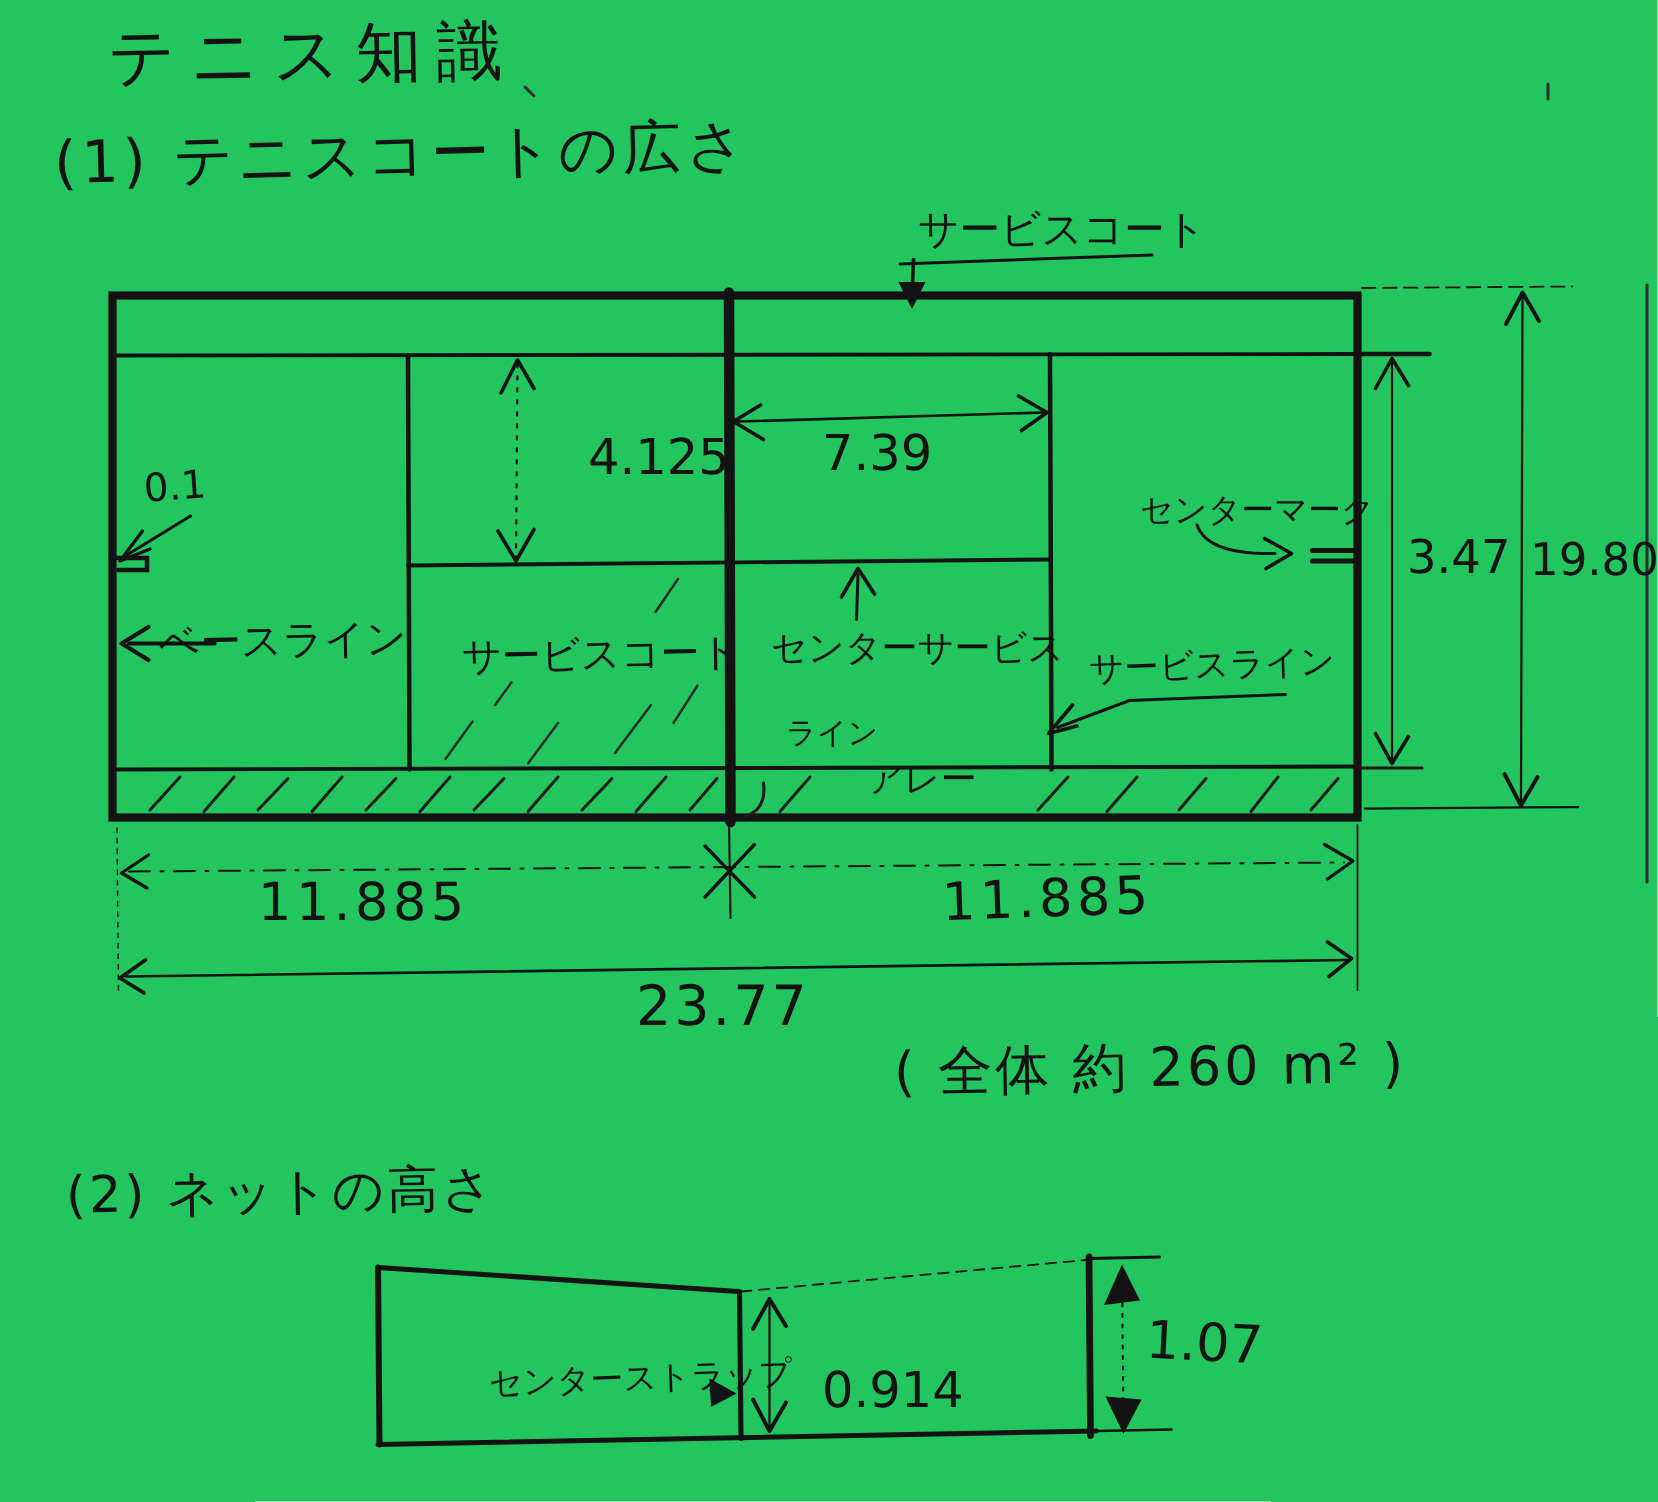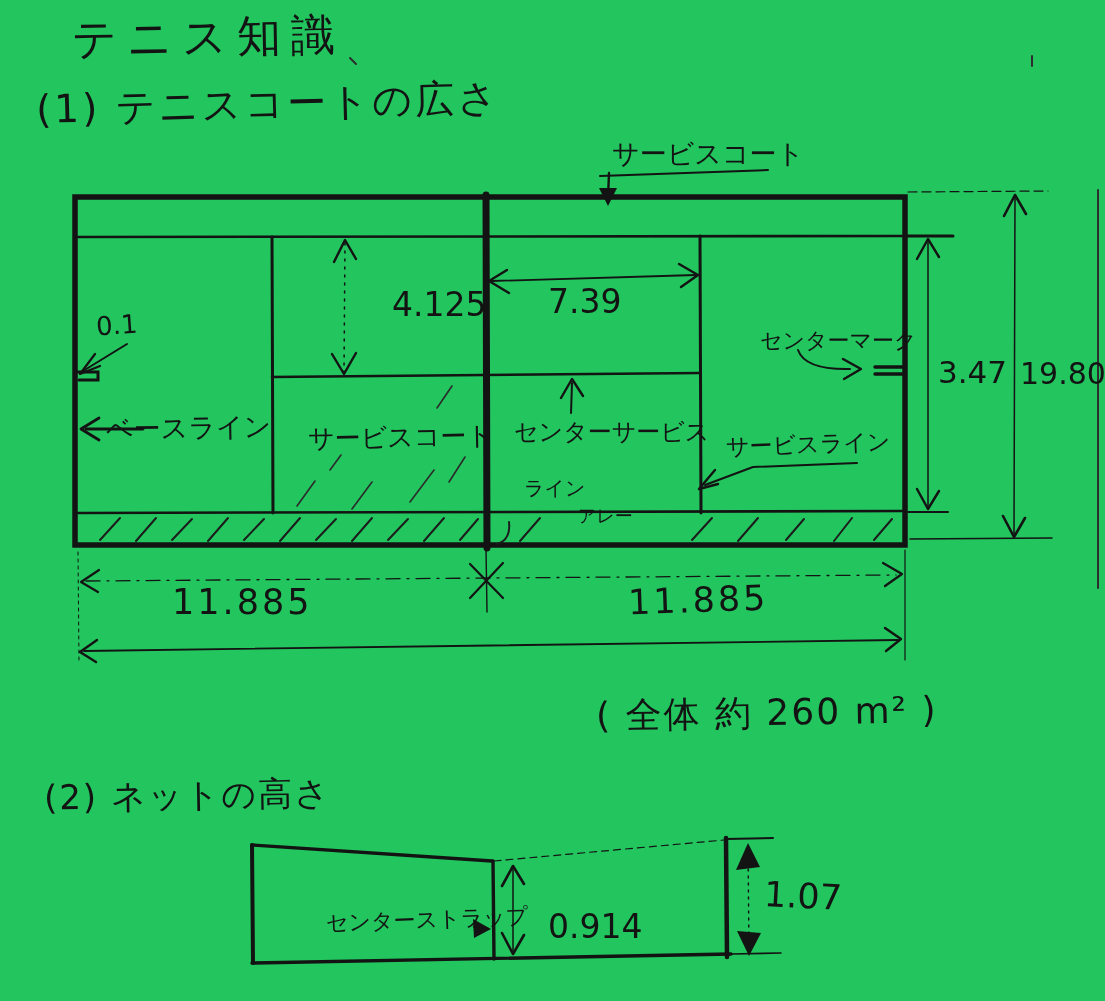--- a/index.html
+++ b/index.html
@@ -185,26 +185,27 @@
   <div class="lbl" style="left:524px;top:450px;font-size:20px;margin-top:28px;">ライン</div>
 
   <div class="lbl" style="left:760px;top:329px;font-size:22px;">センターマーク</div>
 
   <div class="lbl num" style="left:938px;top:356px;font-size:31px;">3.47</div>
 
   <div class="lbl num" style="left:1020px;top:358px;font-size:30px;">19.80</div>
 
   <div class="lbl" style="left:726px;top:432px;font-size:23px;transform:rotate(-2deg);">サービスライン</div>
 
-  <div class="lbl" style="left:578px;top:507px;font-size:18px;">アレー</div>
+  <div class="lbl" style="left:578px;top:507px;font-size:24px;">アレー</div>
 
   <div class="lbl num" style="left:172px;top:584px;font-size:35px;letter-spacing:3px;">11.885</div>
 
   <div class="lbl num" style="left:628px;top:582px;font-size:35px;letter-spacing:3px;transform:rotate(-2deg);">11.885</div>
 
+  <div class="lbl num" style="left:424px;top:652px;font-size:37px;letter-spacing:2px;">23.77</div>
 
   <div class="lbl hand" style="left:596px;top:694px;font-size:36px;letter-spacing:2px;transform:rotate(-1deg);">( 全体 約 260 m² )</div>
 
   <div class="lbl hand" style="left:44px;top:778px;font-size:34px;letter-spacing:2px;transform:rotate(-1deg);">(2) ネットの高さ</div>
 
   <div class="lbl" style="left:326px;top:908px;font-size:22px;transform:rotate(-2deg);">センターストラップ</div>
 
   <div class="lbl num" style="left:548px;top:890px;font-size:33px;margin-top:20px;">0.914</div>
 
   <div class="lbl num" style="left:764px;top:878px;font-size:35px;transform:rotate(3deg);">1.07</div>

